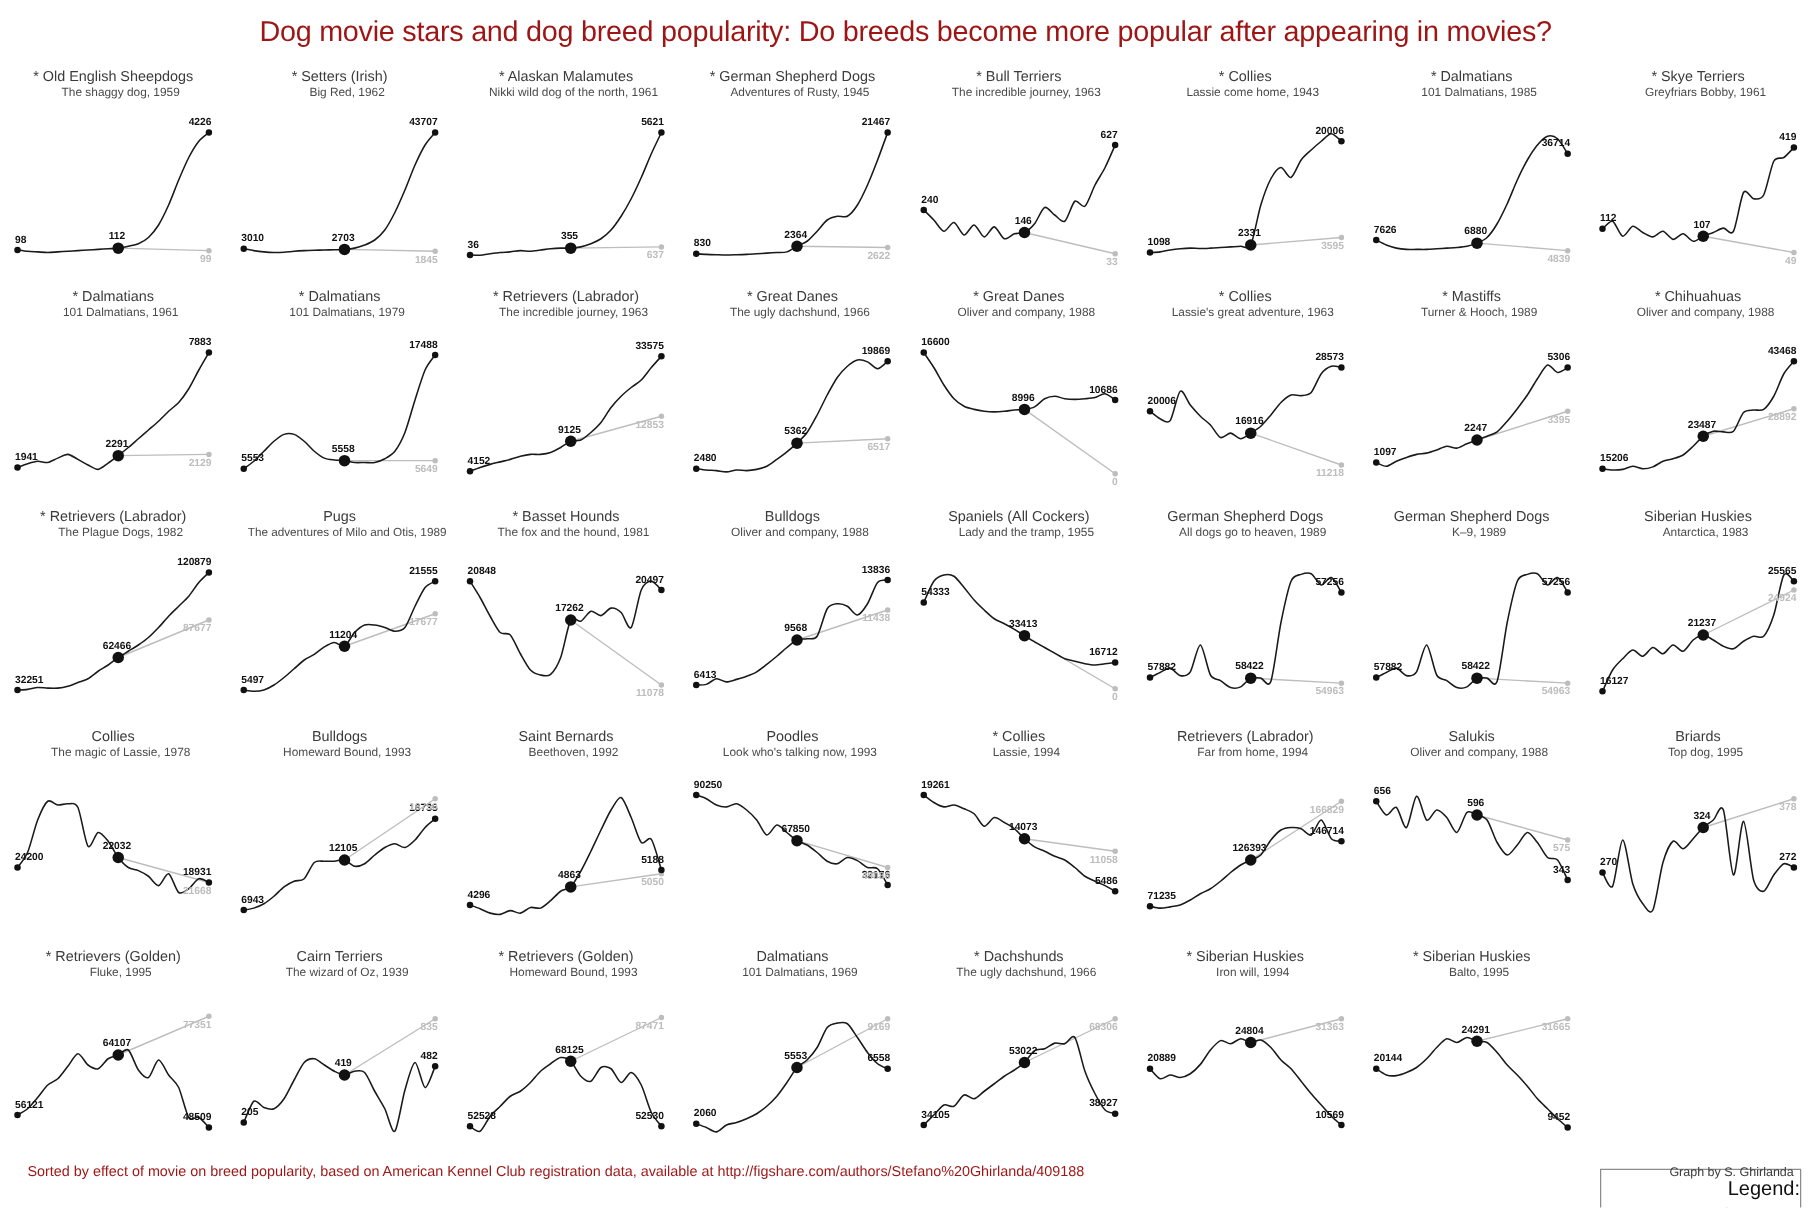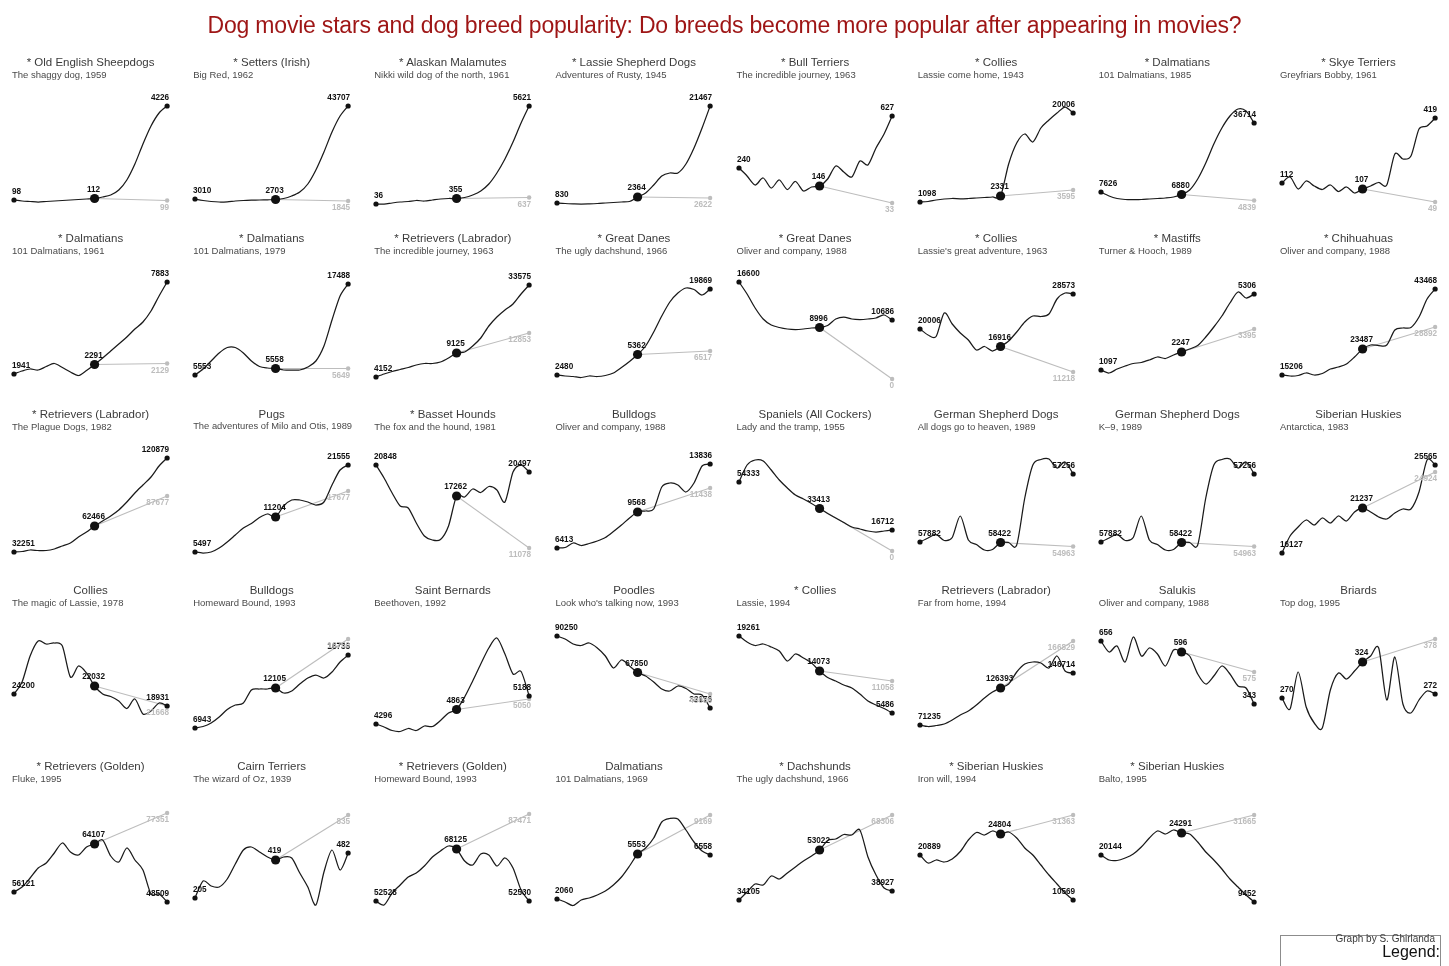--- a/index.html
+++ b/index.html
@@ -49,21 +49,21 @@
   .panel-title {
     text-align: center;
     font-size: 11.5px;
     color: #3b3b3b;
     line-height: 13px;
     white-space: nowrap;
     overflow: visible;
     margin-top: 4px;
   }
   .panel-sub {
-    text-align: left;
+    text-align: center;
     font-size: 9.5px;
     color: #4a4a4a;
     line-height: 11px;
     white-space: nowrap;
     overflow: visible;
     margin-left: 12px;
   }
   .plot {
     position: absolute;
     left: 0;
@@ -165,21 +165,21 @@
             <circle cx="94.59210526315789" cy="118.5" r="4.6" fill="#111"></circle>
             <circle cx="167.125" cy="26" r="2.6" fill="#111"></circle>
             <text x="12" y="118" font-size="8.2" font-family="&quot;Liberation Sans&quot;, sans-serif" font-weight="bold" text-anchor="start" fill="#111">36</text>
             <text x="93.59210526315789" y="111.5" font-size="8.2" font-family="&quot;Liberation Sans&quot;, sans-serif" font-weight="bold" text-anchor="middle" fill="#111">355</text>
             <text x="169.125" y="20" font-size="8.2" font-family="&quot;Liberation Sans&quot;, sans-serif" font-weight="bold" text-anchor="end" fill="#111">5621</text>
             <text x="169.125" y="126.5" font-size="8.2" font-family="&quot;Liberation Sans&quot;, sans-serif" font-weight="bold" text-anchor="end" fill="#bdbdbd">637</text>
           </svg>
         </div>
       </div>
       <div class="panel">
-        <div class="panel-title">* Lassie Shepherd Dogs</div>
+        <div class="panel-title">* German Shepherd Dogs</div>
         <div class="panel-sub">Adventures of Rusty, 1945</div>
         <div class="plot">
           <svg width="181.125" height="148" viewBox="0 0 181.125 148">
             <line x1="94.59210526315789" y1="117" x2="167.125" y2="118" stroke="#bdbdbd" stroke-width="1.1"></line>
             <circle cx="167.125" cy="118" r="2.2" fill="#bdbdbd"></circle>
             <path d="M14.00,123.00 C15.13,123.07 19.80,123.39 22.06,123.50 C24.32,123.61 27.86,123.73 30.12,123.80 C32.38,123.87 35.92,124.00 38.18,124.00 C40.43,124.00 43.98,123.87 46.24,123.80 C48.49,123.73 52.04,123.61 54.30,123.50 C56.55,123.39 60.10,123.14 62.36,123.00 C64.61,122.86 68.16,122.64 70.41,122.50 C72.67,122.36 76.22,122.14 78.47,122.00 C80.73,121.86 84.28,122.20 86.53,121.50 C88.79,120.80 92.34,118.19 94.59,117.00 C96.85,115.81 100.39,114.68 102.65,113.00 C104.91,111.32 108.45,107.38 110.71,105.00 C112.97,102.62 116.51,97.68 118.77,96.00 C121.03,94.32 124.57,93.42 126.83,93.00 C129.09,92.58 132.63,94.26 134.89,93.00 C137.14,91.74 140.69,87.50 142.95,84.00 C145.20,80.50 148.75,73.04 151.01,68.00 C153.26,62.96 156.81,53.88 159.07,48.00 C161.32,42.12 166.00,29.08 167.13,26.00" fill="none" stroke="#1a1a1a" stroke-width="1.25" stroke-linejoin="round"></path>
             <circle cx="14" cy="123" r="2.6" fill="#111"></circle>
             <circle cx="94.59210526315789" cy="117" r="4.6" fill="#111"></circle>
             <circle cx="167.125" cy="26" r="2.6" fill="#111"></circle>
             <text x="12" y="117" font-size="8.2" font-family="&quot;Liberation Sans&quot;, sans-serif" font-weight="bold" text-anchor="start" fill="#111">830</text>
@@ -820,14 +820,15 @@
         </div>
       </div>
     </div>
 
   <div class="legend-box" style="left: 1279.88px; top: 935px; width: 161.125px; height: 168px;">
     <div class="legend-title">Legend:</div>
     <div class="legend-breed">* Breed</div>
 
   </div>
 
+  <div class="footer-left">Sorted by effect of movie on breed popularity, based on American Kennel Club registration data, available at http://figshare.com/authors/Stefano%20Ghirlanda/409188</div>
   <div class="footer-right">Graph by S. Ghirlanda</div>
 </div>
 
 </body></html>

